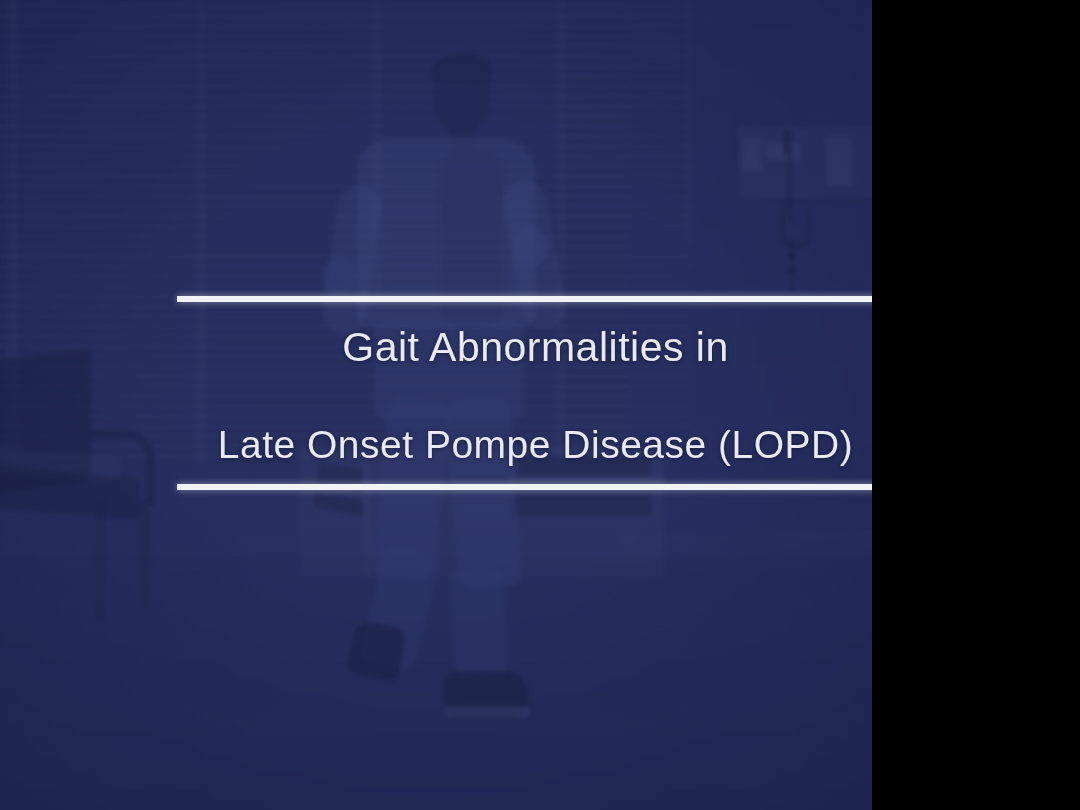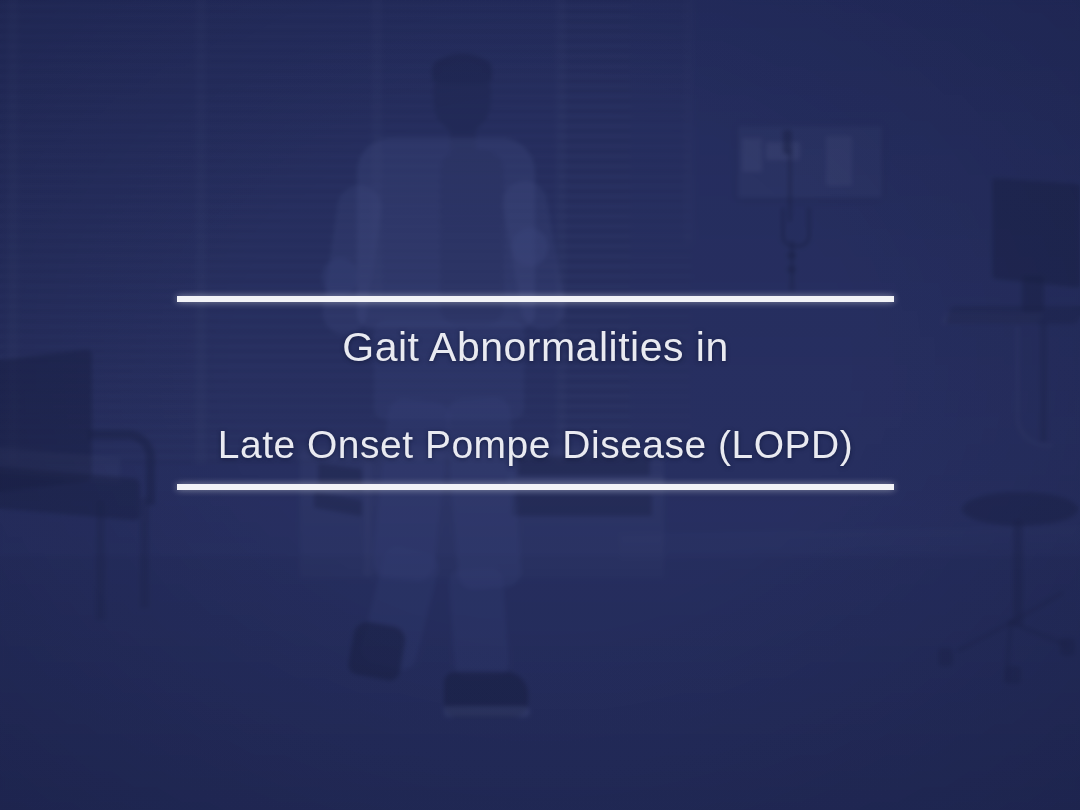--- a/index.html
+++ b/index.html
@@ -2,21 +2,21 @@
 <html><head>
 <meta charset="utf-8">
 <style>
   html, body {
     margin: 0;
     padding: 0;
     background: #000;
   }
   #screen {
     position: relative;
-    width: 1080px;
+    width: 872px;
     height: 810px;
     overflow: hidden;
     font-family: "Liberation Sans", sans-serif;
     background: #39437a;
   }
 
   
   .photo {
     position: absolute;
     inset: 0;

